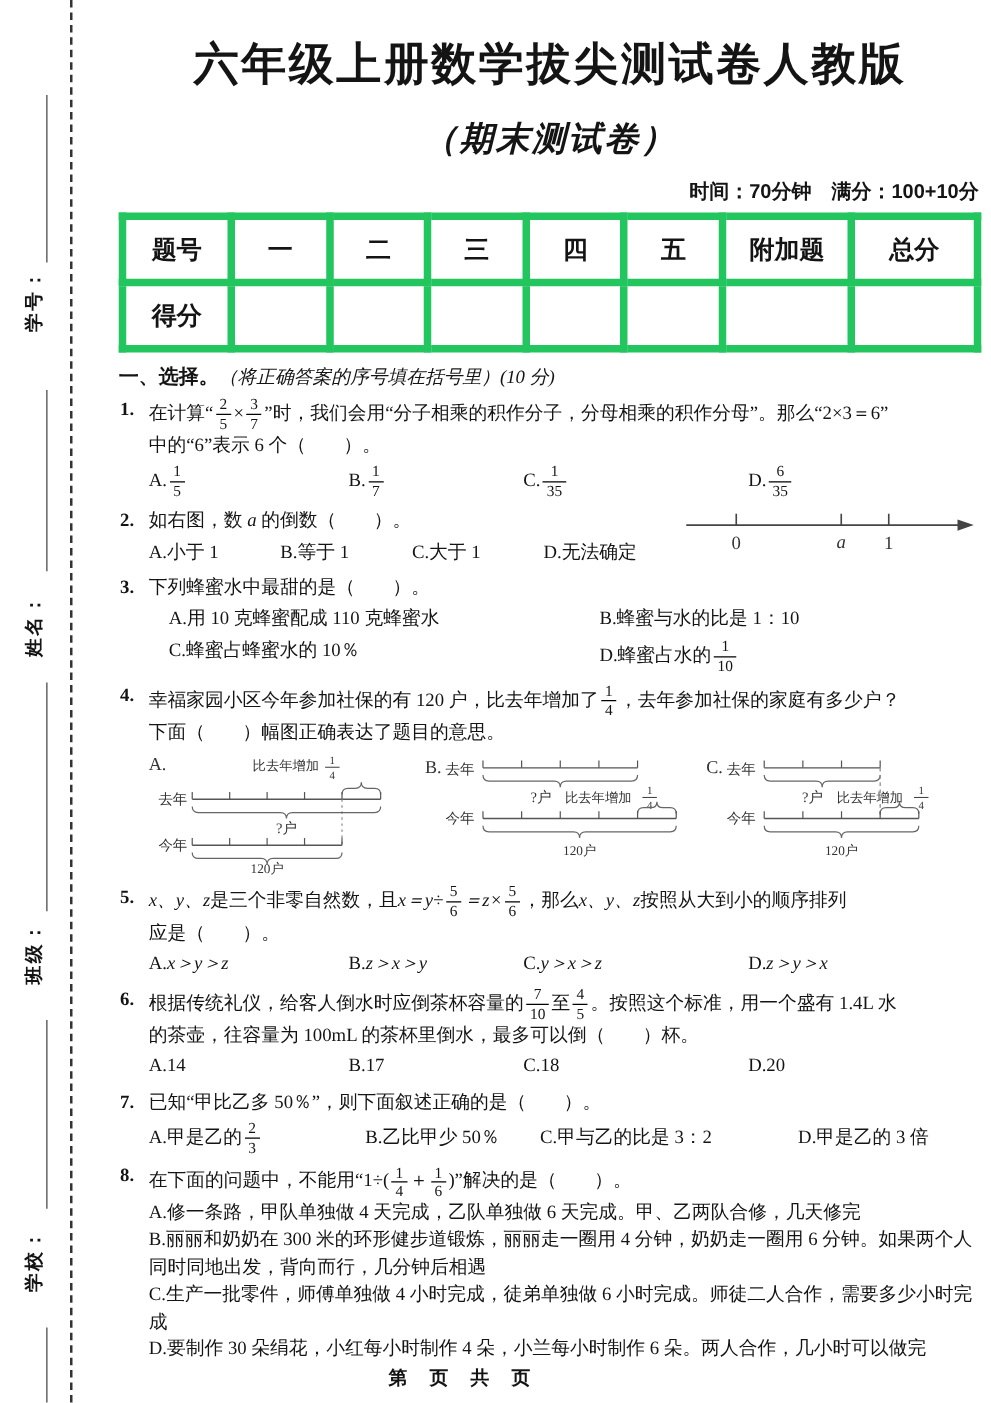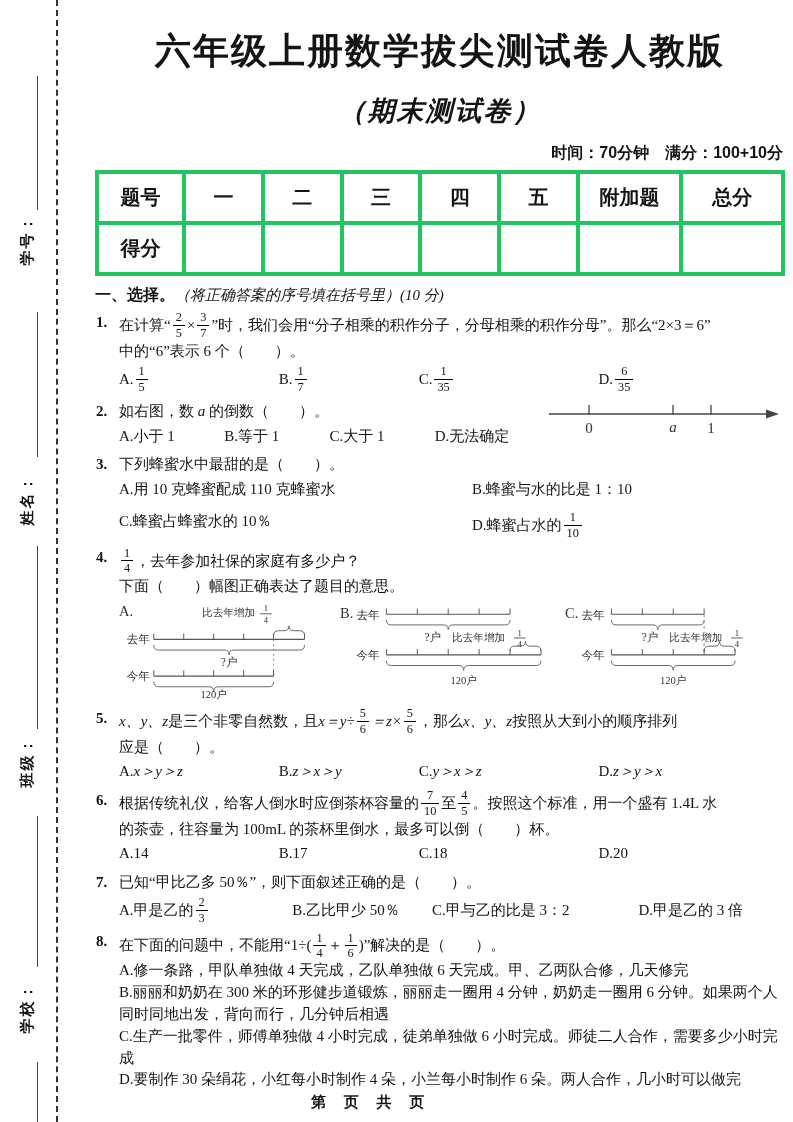--- a/index.html
+++ b/index.html
@@ -29,42 +29,42 @@
   .subtitle{
     font-family:"Liberation Sans","DejaVu Sans",sans-serif;font-weight:bold;
     font-size:27px;text-align:center;margin:22px 0 0;letter-spacing:2px;line-height:1.25;font-style:italic;
   }
   .meta{
     font-family:"Liberation Sans","DejaVu Sans",sans-serif;font-weight:600;
     font-size:16px;text-align:right;margin:14px 2px 6px;
   }
   table.score{border-collapse:collapse;width:100%;table-layout:fixed;}
   table.score td{
-    border:4px solid #22c55e;text-align:center;vertical-align:middle;
+    border:6px solid #22c55e;text-align:center;vertical-align:middle;
     font-family:"Liberation Sans","DejaVu Sans",sans-serif;font-weight:bold;font-size:20px;
     height:39px;padding:4px;
   }
   .c0{width:12.7%;} .cn{width:11.3%;} .c6{width:15.4%;} .c7{width:15.1%;border-radius:15px;}
   .sec-head{margin:9px 0 5px;font-size:16px;}
   .sec-no,.sec-name{font-weight:bold;}
   .sec-note,.sec-score{font-style:italic;font-size:15px;}
   
   .q{position:relative;padding-left:24px;font-size:15px;line-height:1.5;margin-bottom:6px;}
   .qno{position:absolute;left:1px;top:0;font-weight:bold;}
   .qline{min-height:22px;}
   .fline{min-height:29px;display:flex;align-items:center;flex-wrap:wrap;}
   .frac{display:inline-flex;flex-direction:column;align-items:center;line-height:1;
         font-size:0.82em;margin:0 2px;vertical-align:-0.55em;text-align:center;}
   .fnum{padding:0 3px 1px;}
   .fden{border-top:1px solid #000;padding:1px 3px 0;}
   .var{font-style:italic;}
   .opts{display:grid;margin-top:2px;}
   .g4a{grid-template-columns:24% 21% 27% 28%;}
   .g4b{grid-template-columns:25% 25% 25% 25%;}
-  .g2{grid-template-columns:53% 47%;row-gap:10px;}
+  .g2{grid-template-columns:53% 47%;row-gap:4px;margin-left:16px;}
   .g4c{grid-template-columns:26% 21% 31% 22%;}
   .optline{min-height:22px;}
   .foptrow{display:flex;align-items:center;min-height:30px;}
   
   .q2{padding-right:245px;}
   .nl-svg{position:absolute;right:0;top:-4px;}
   
   .diagrams{display:flex;gap:4px;margin-top:3px;}
   svg text{font-family:"Liberation Serif","DejaVu Serif",serif;fill:#333;}
   .footer{
@@ -207,20 +207,21 @@
               <span class="fnum">1</span>
               <span class="fden">10</span>
             </span>
           </span>
       </div>
     </div>
 
     <div class="q">
       <span class="qno">4.</span>
       <div class="fline">
+        <span>幸福家园小区今年参加社保的有 120 户，比去年增加了</span>
         <span class="frac">
             <span class="fnum">1</span>
             <span class="fden">4</span>
           </span>
         <span>，去年参加社保的家庭有多少户？</span>
       </div>
       <div class="qline">下面（　　）幅图正确表达了题目的意思。</div>
       <div class="diagrams">
 
         <svg width="225" height="100" viewBox="0 0 225 100">

